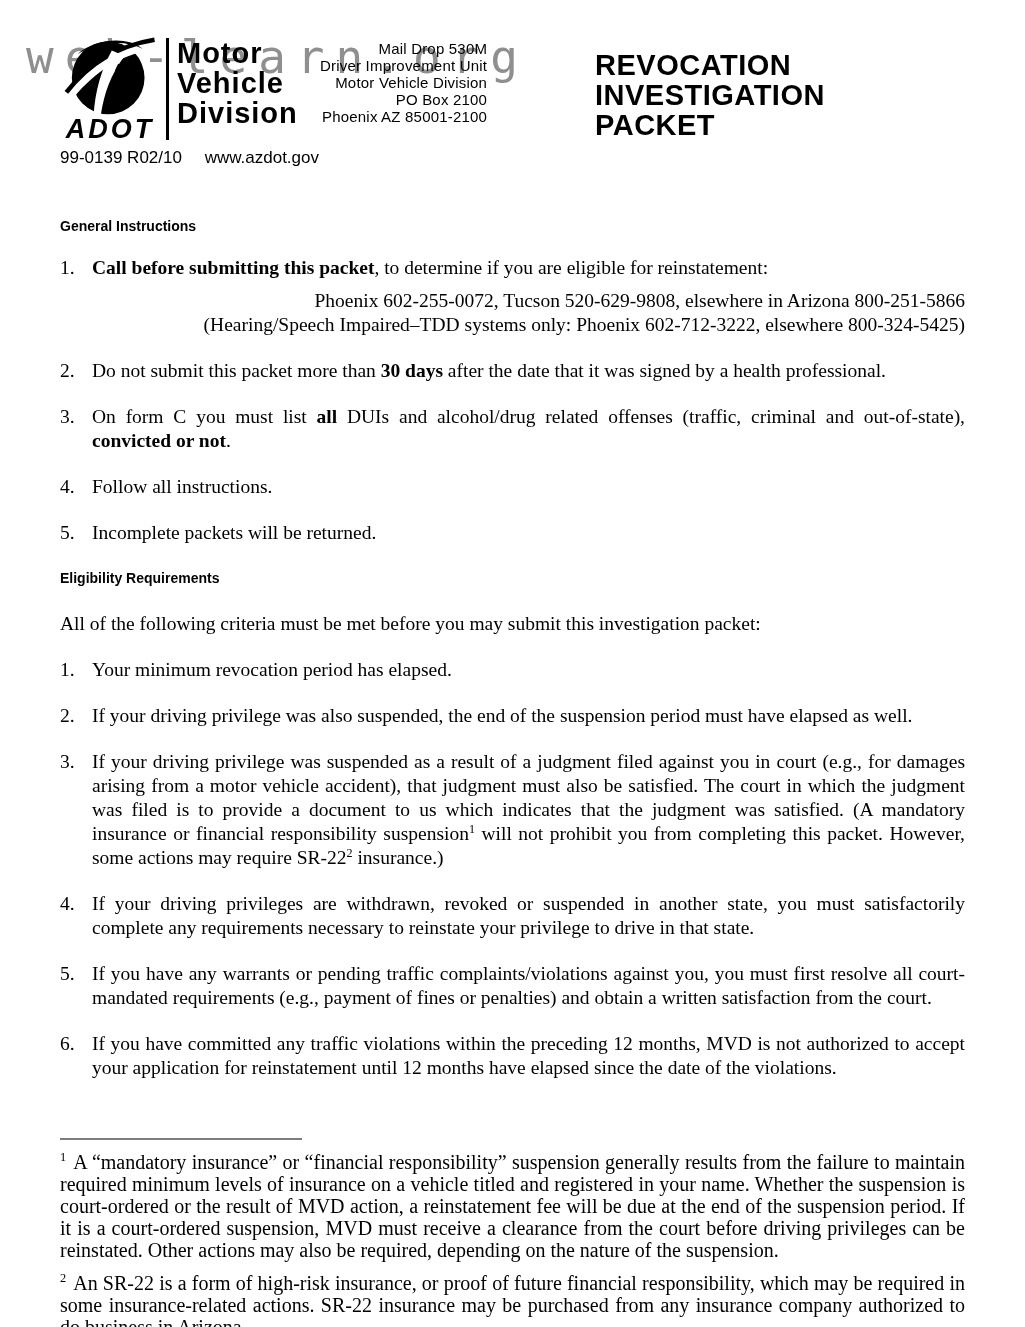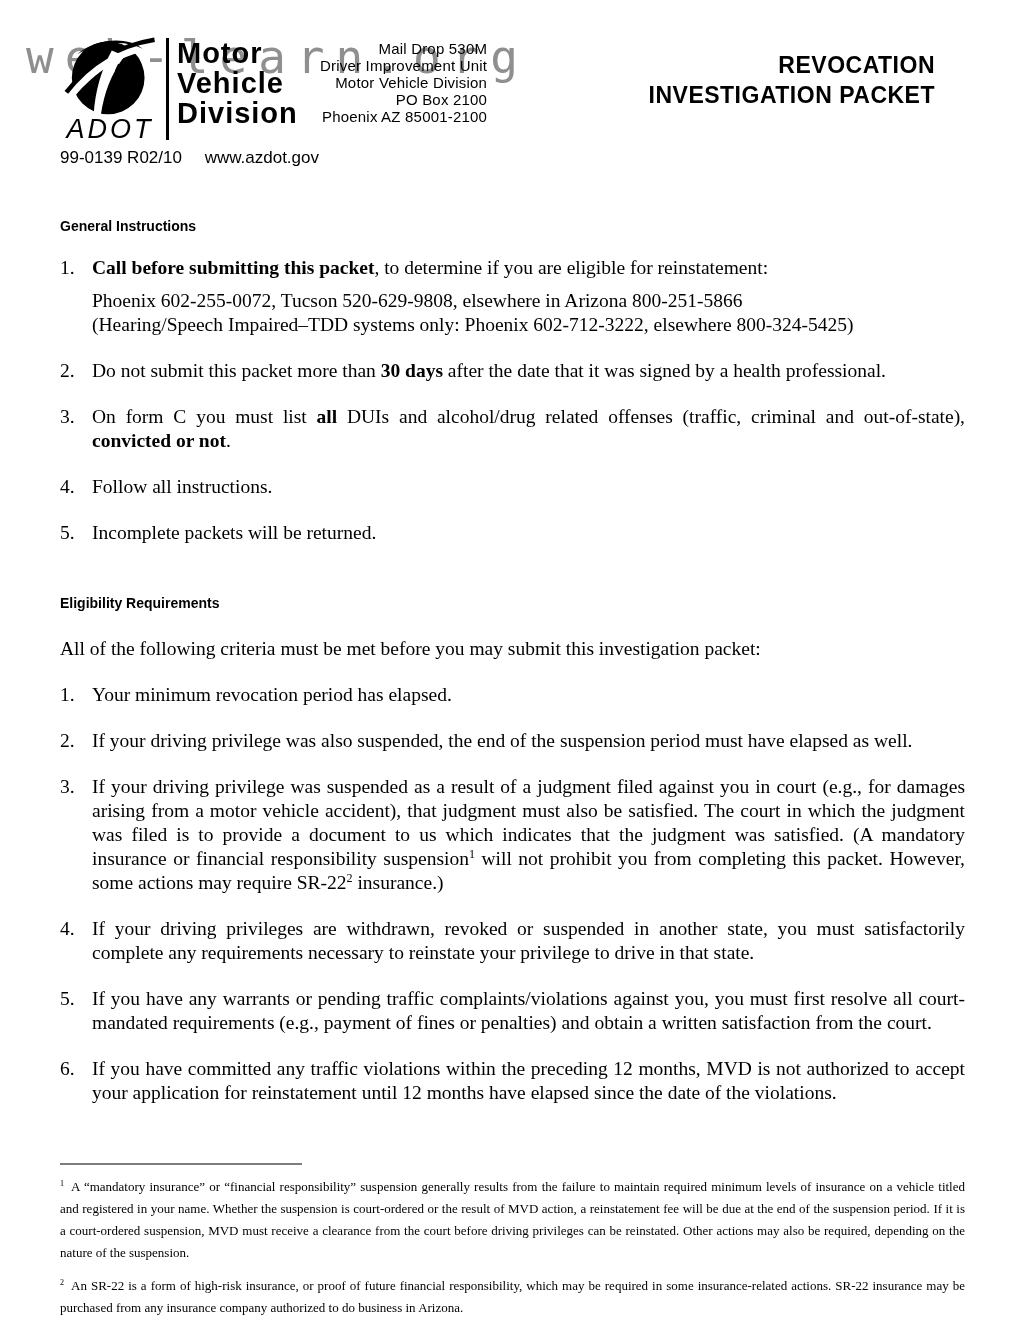--- a/index.html
+++ b/index.html
@@ -18,68 +18,68 @@
   .page{position:relative;z-index:1;padding:36px 60px 0 60px;}
 
   
   .hdr{display:flex;align-items:flex-start;}
   .brand-col{width:252px;flex:none;}
   .brand-row{display:flex;align-items:flex-start;}
   .globe-wrap{width:100px;flex:none;text-align:center;}
   .globe{width:92px;height:80px;display:block;margin:0 auto;}
   .adot-word{
     font-family:"Liberation Sans",sans-serif;
-    font-weight:normal;font-style:italic;
+    font-weight:bold;font-style:italic;
     font-size:27px;letter-spacing:3px;line-height:26px;
   }
   .vbar{width:3px;background:#000;height:102px;margin:2px 8px 0 6px;flex:none;}
   .division{
     font-family:"Liberation Sans",sans-serif;
     font-weight:bold;font-size:29px;line-height:30px;
     letter-spacing:1px;padding-top:2px;white-space:nowrap;
   }
   .form-meta{
     font-family:"Liberation Sans",sans-serif;
     font-size:17px;margin-top:6px;white-space:nowrap;
   }
   .form-meta .website{margin-left:18px;}
   .addr-col{
     font-family:"Liberation Sans",sans-serif;
     font-size:15px;line-height:17px;letter-spacing:.2px;
     padding-top:4px;margin-left:8px;flex:none;text-align:right;
   }
   .title-col{
-    margin-left:auto;width:340px;text-align:right;
+    margin-left:auto;width:340px;text-align:left;
     font-family:"Liberation Sans",sans-serif;
-    font-weight:bold;font-size:23px;line-height:30px;
+    font-weight:bold;font-size:29px;line-height:30px;
     padding-top:14px;padding-right:30px;letter-spacing:.5px;
   }
 
   
   .sec-heading{
     font-family:"Liberation Sans",sans-serif;
     font-weight:bold;font-size:14px;margin:0;
   }
   .gi-heading{margin-top:50px;}
-  .el-heading{margin-top:50px;}
+  .el-heading{margin-top:25px;}
   .body-text{font-size:19.5px;line-height:24px;}
   .intro{margin-top:26px;}
   .list{margin-top:0;}
   .list-item{display:flex;margin-top:22px;}
   .num{width:32px;flex:none;}
   .li-body{flex:1;}
   .li-body.justify{text-align:justify;}
-  .center-line{text-align:left;margin-top:0;}
+  .center-line{text-align:right;margin-top:0;}
   .center-line:first-of-type{margin-top:9px;}
   sup{font-size:.62em;line-height:0;vertical-align:super;}
 
   
   .fn-divider{width:242px;border:0;border-top:2px solid #7d7d7d;margin:58px 0 0 0;}
   .footnote{
-    font-size:13px;line-height:22px;text-align:justify;margin-top:11px;
+    font-size:20px;line-height:22px;text-align:justify;margin-top:11px;
   }
   .footnote .fn-marker{margin-right:7px;}
 </style>
 </head>
 <body>
 
 <div class="watermark">web-learn.org</div>
 
 <div class="page">
 

